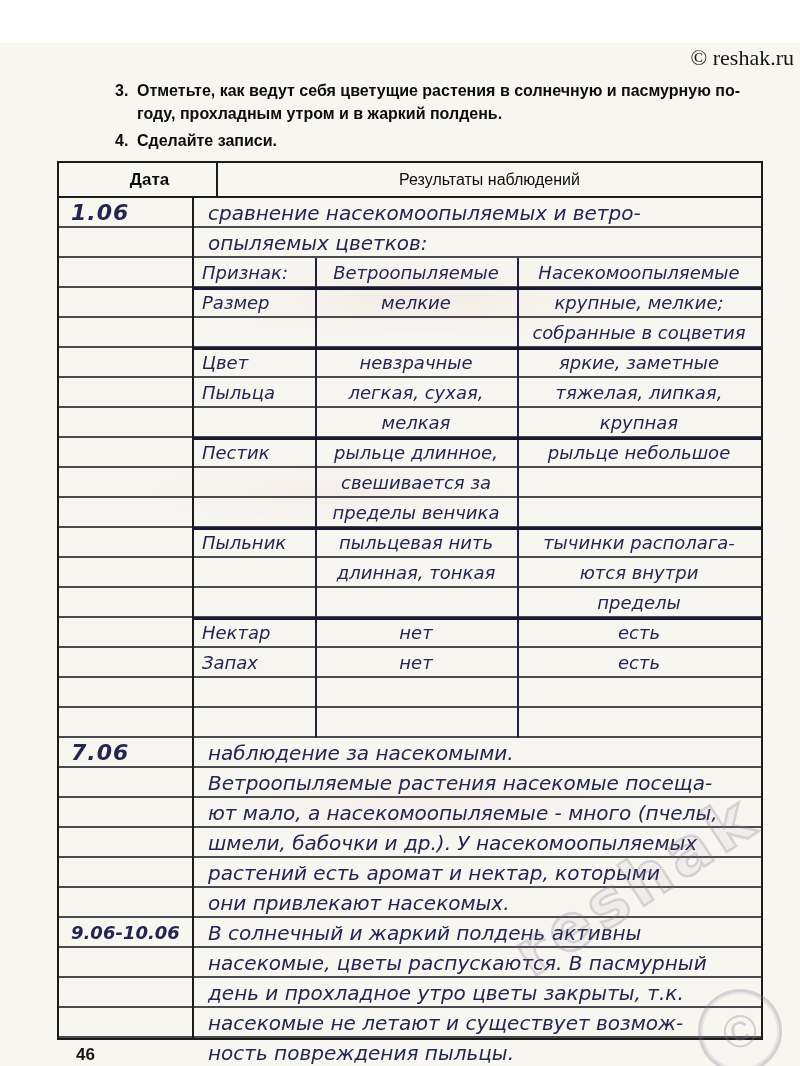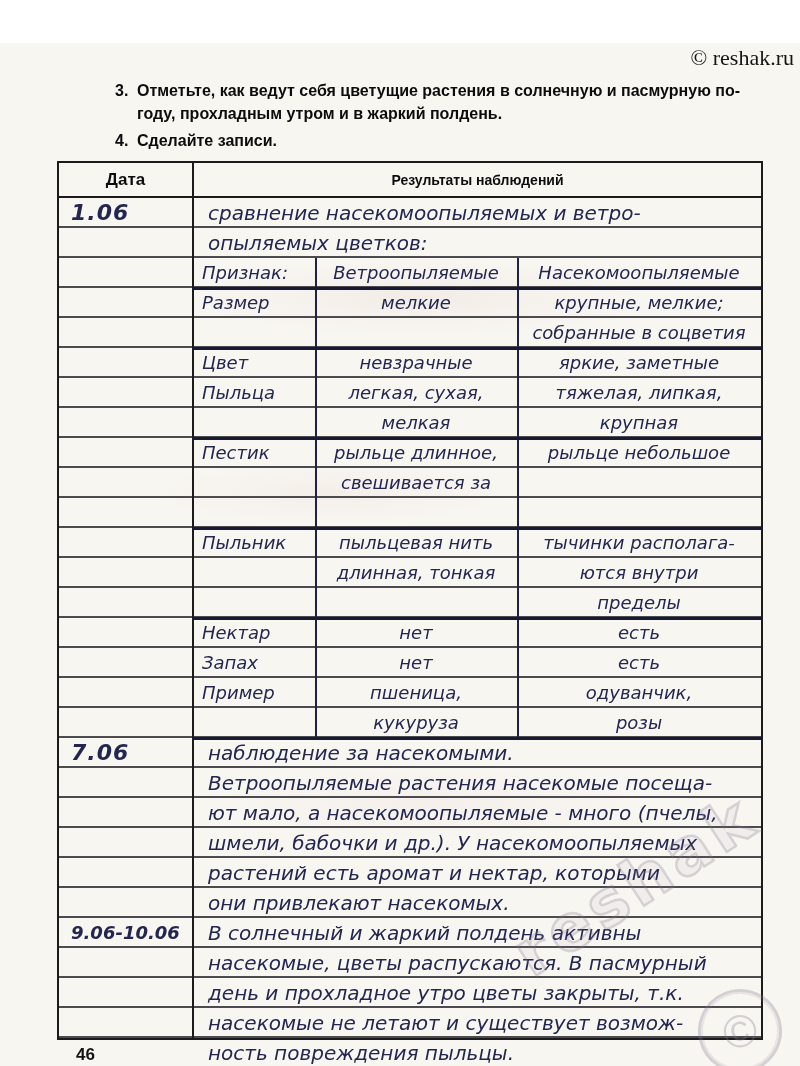--- a/index.html
+++ b/index.html
@@ -24,26 +24,26 @@
   .instructions{position:absolute;left:115px;top:36px;width:645px;color:#0c0c0c;}
   .instr{display:flex;font-weight:bold;font-size:16px;line-height:23px;}
   .instr .num{width:22px;flex:none;}
   .instr .itext{flex:1;}
   .instr + .instr{margin-top:4px;}
 
   .obs-table{
     position:absolute;left:57px;top:118px;width:706px;height:879px;
     box-sizing:border-box;border:2px solid #1b1b1b;
   }
-  .thead{display:flex;height:33px;border-bottom:2px solid #1b1b1b;}
+  .thead{display:flex;height:33px;border-bottom:2px solid #1b1b1b;padding-left:24px;}
   .th-date{width:133px;flex:none;border-right:2px solid #1b1b1b;
     display:flex;align-items:center;justify-content:center;
     font-weight:bold;font-size:17px;color:#0d0d0d;}
   .th-results{flex:1;display:flex;align-items:center;justify-content:center;
-    font-weight:bold;font-size:14px;color:#0d0d0d;border-radius:11px;}
+    font-weight:normal;font-size:16px;color:#0d0d0d;border-radius:11px;}
   .tbody{
     position:relative;height:840px;overflow:visible;
     background:repeating-linear-gradient(to bottom,
       transparent 0px, transparent 28px,
       rgba(38,38,44,0.82) 28px, rgba(38,38,44,0.82) 30px);
   }
   .date-col{position:absolute;left:0;top:0;width:133px;height:840px;
     border-right:2px solid #1b1b1b;box-sizing:content-box;}
   .results-col{position:absolute;left:135px;top:0;width:567px;height:840px;}
 
@@ -184,20 +184,21 @@
               </div>
           </div>
 
           <div class="irow h3 thick">
             <div class="cf">
                 <div class="hline">Пестик</div>
               </div>
             <div class="cw">
                 <div class="hline">рыльце длинное,</div>
                 <div class="hline">свешивается за</div>
+                <div class="hline">пределы венчика</div>
               </div>
             <div class="ci">
                 <div class="hline">рыльце небольшое</div>
               </div>
           </div>
 
           <div class="irow h3 thick">
             <div class="cf">
                 <div class="hline">Пыльник</div>
               </div>
@@ -229,33 +230,20 @@
                 <div class="hline">Запах</div>
               </div>
             <div class="cw">
                 <div class="hline">нет</div>
               </div>
             <div class="ci">
                 <div class="hline">есть</div>
               </div>
           </div>
 
-          <div class="irow h2 thick">
-            <div class="cf">
-                <div class="hline">Пример</div>
-              </div>
-            <div class="cw">
-                <div class="hline">пшеница,</div>
-                <div class="hline">кукуруза</div>
-              </div>
-            <div class="ci">
-                <div class="hline">одуванчик,</div>
-                <div class="hline">розы</div>
-              </div>
-          </div>
         </div>
 
         <div class="block para2 hw">
           <div class="hline">наблюдение за насекомыми.</div>
           <div class="hline">Ветроопыляемые растения насекомые посеща-</div>
           <div class="hline">ют мало, а насекомоопыляемые - много (пчелы,</div>
           <div class="hline">шмели, бабочки и др.). У насекомоопыляемых</div>
           <div class="hline">растений есть аромат и нектар, которыми</div>
           <div class="hline">они привлекают насекомых.</div>
         </div>

